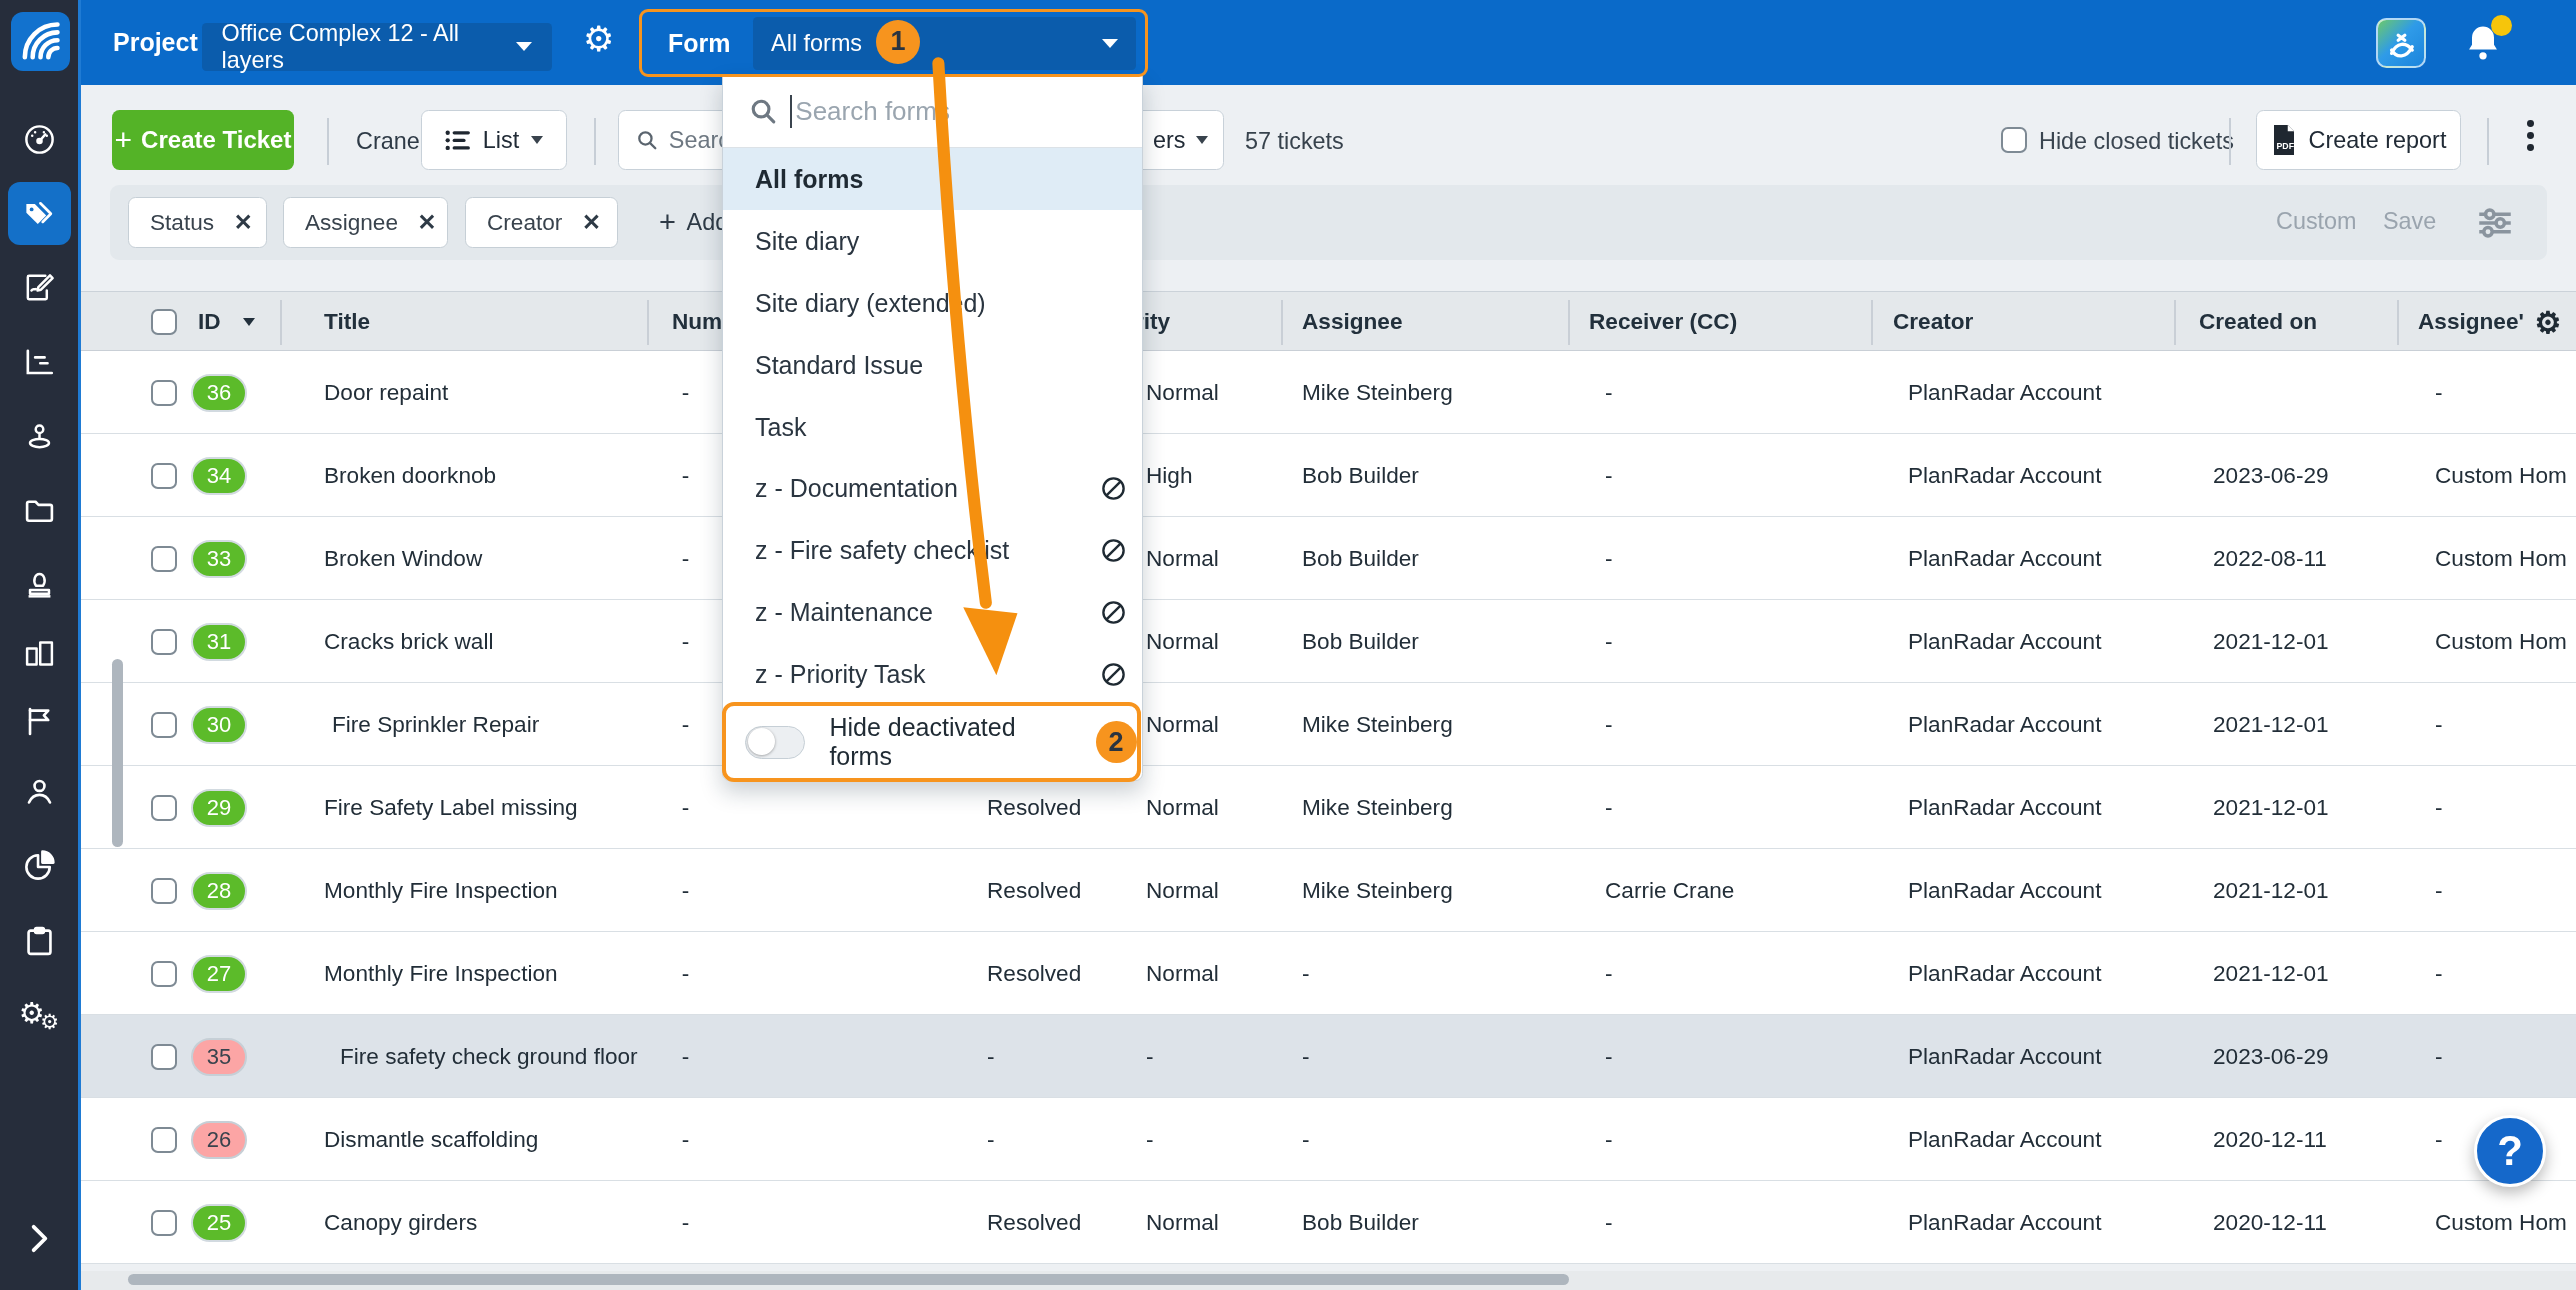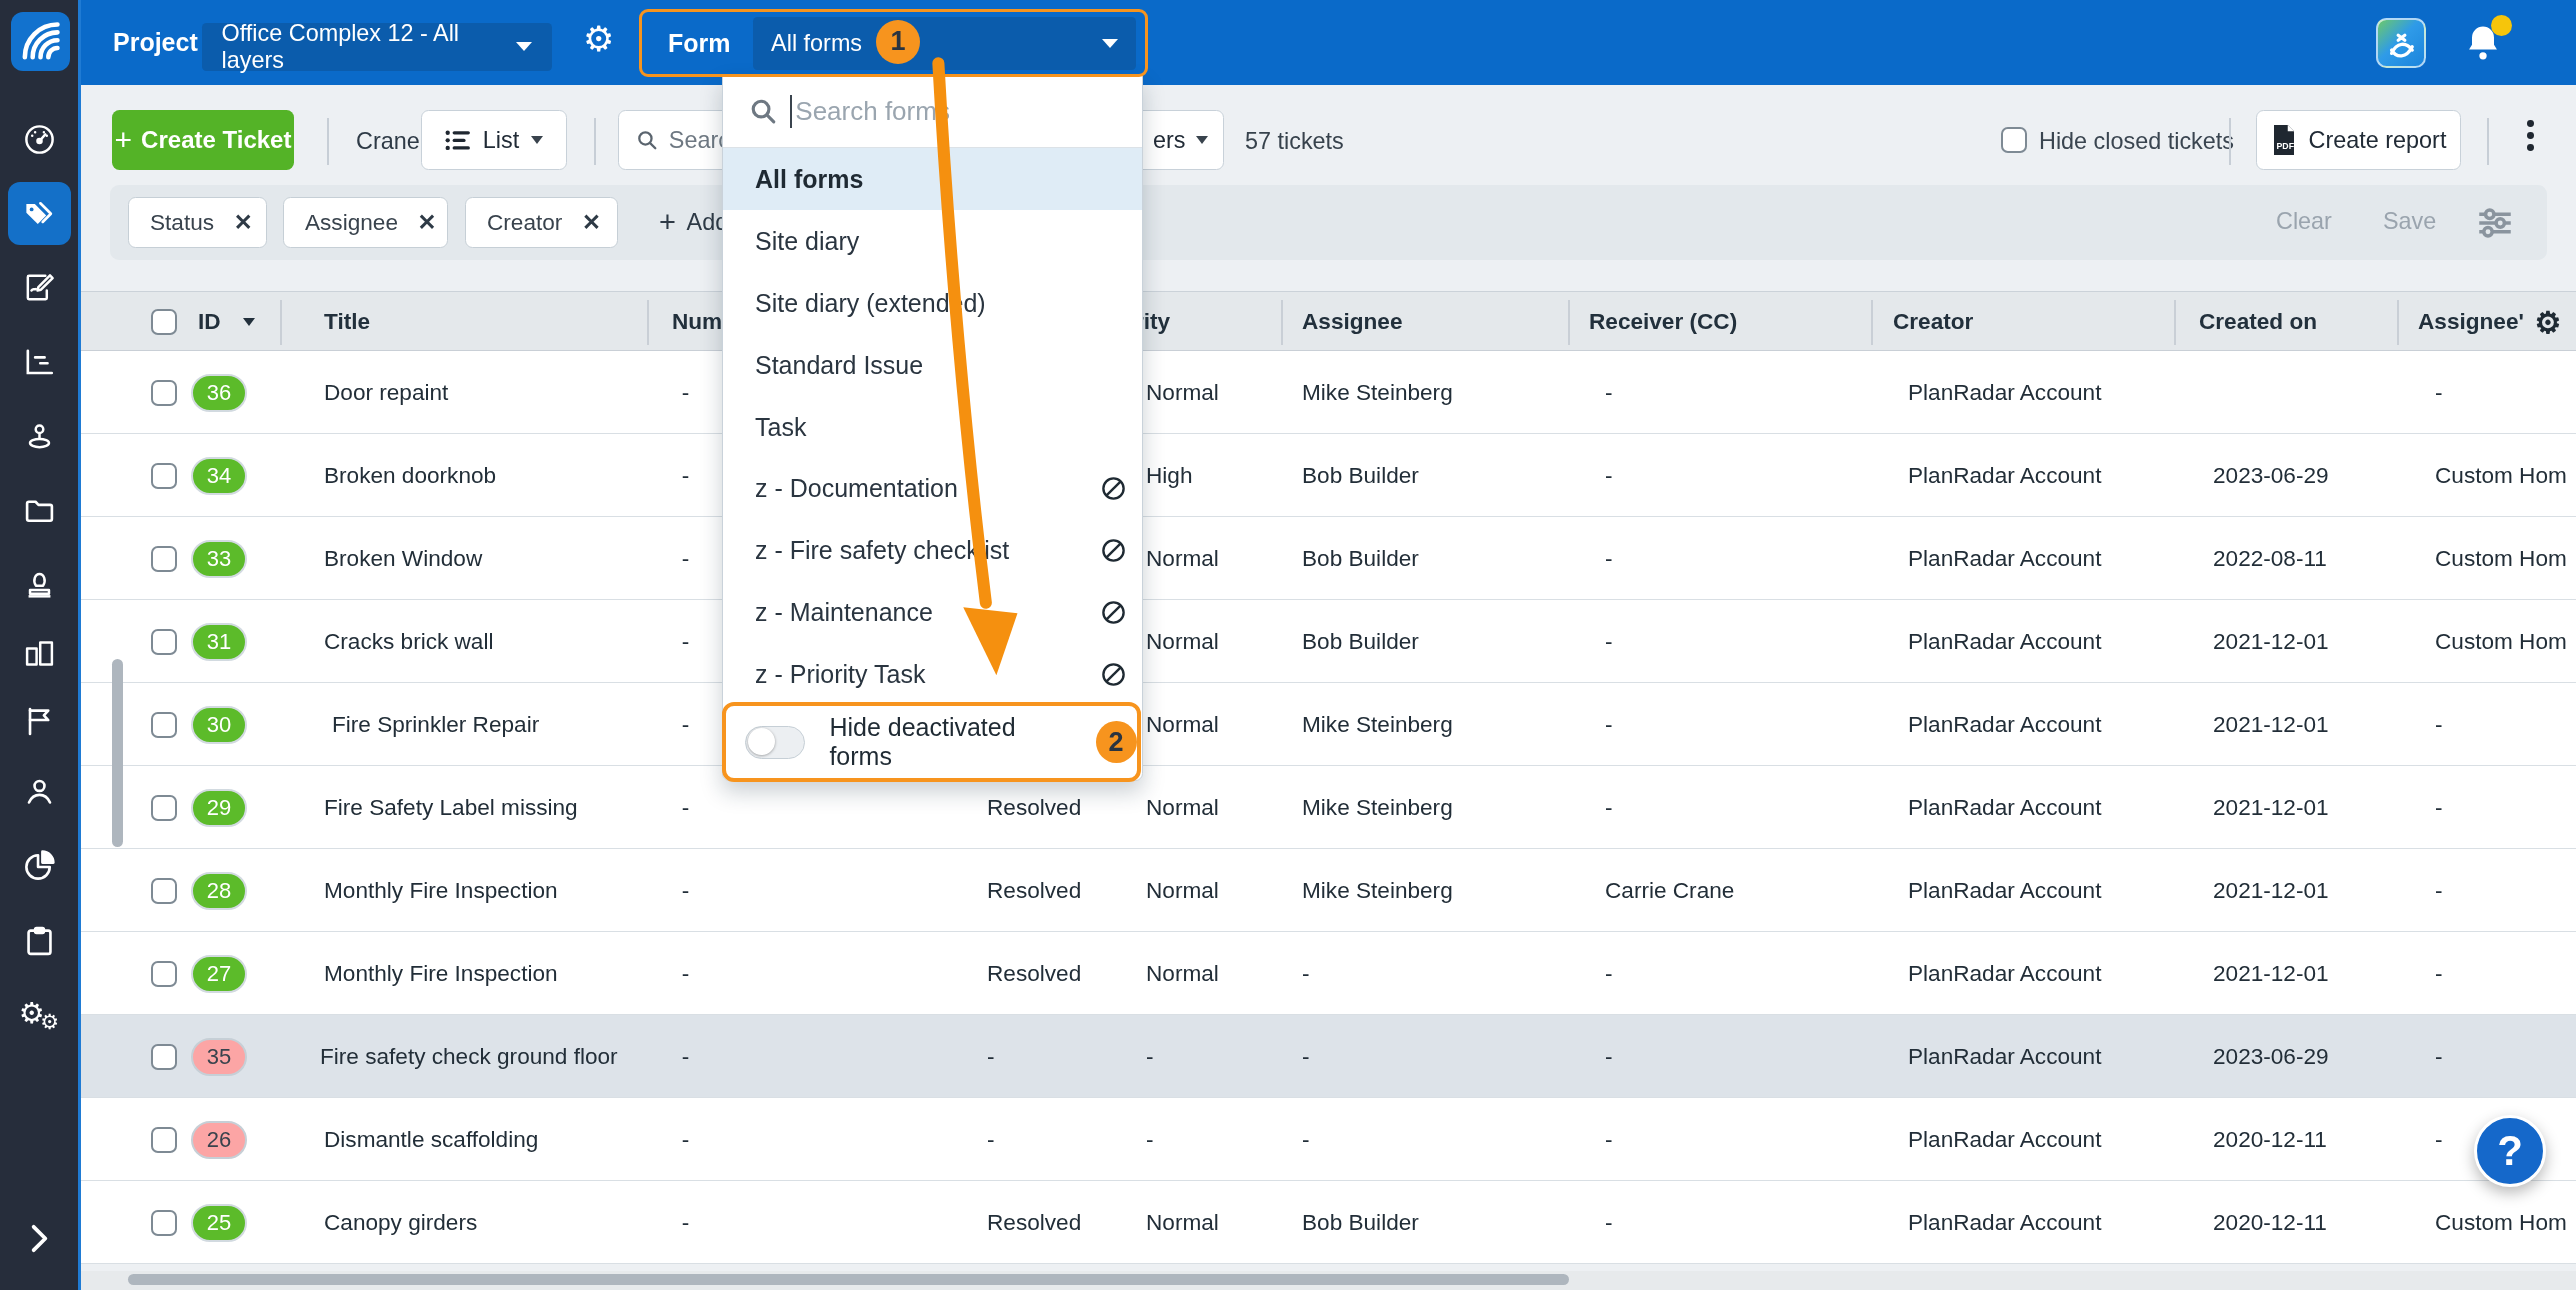--- a/index.html
+++ b/index.html
@@ -284,21 +284,21 @@
         <span class="x">✕</span>
     </div>
     <div class="chip" style="left:355px;width:153px;">
       <span>Creator</span>
         <span class="x">✕</span>
     </div>
     <div class="abs" style="left:549px;top:21px;font-size:23.4px;color:#2E3A46;display:flex;gap:10.6px;align-items:center;">
       <span style="font-size:29px;">+</span>
       <span>Add...</span>
     </div>
-    <span class="abs gray-link" style="left:2166px;top:23.4px;">Clear</span>
+    <span class="abs gray-link" style="left:2166px;top:23.4px;">Custom</span>
     <span class="abs gray-link" style="left:2273px;top:23.4px;">Save</span>
     <svg class="abs" style="left:2364px;top:16.6px;" width="42" height="42" viewBox="0 0 24 24">
       <g stroke="#8A949E" stroke-width="2" fill="#E3E8EC">
         <path d="M3 7h18M3 12h18M3 17h18"></path>
         <circle cx="9" cy="7" r="2.4"></circle>
           <circle cx="15" cy="12" r="2.4"></circle>
           <circle cx="8" cy="17" r="2.4"></circle>
       </g>
     </svg>
   </div>
@@ -465,21 +465,21 @@
       <div class="cell c-receiver" style="left:1605px;width:211px;">-</div>
       <div class="cell c-creator" style="left:1908px;width:249px;">PlanRadar Account</div>
       <div class="cell c-created" style="left:2213px;width:173px;">2021-12-01</div>
       <div class="cell c-company" style="left:2435px;width:141px;overflow:hidden;white-space:nowrap;">-</div>
     </div>
       <div class="row hl">
       <div class="abs checkbox" style="left:151px;top:29px;"></div>
       <div class="cell" style="left:191px;">
           <span class="badge plain">35</span>
         </div>
-      <div class="cell c-title" style="left:320px;width:317px;text-align:right;">Fire safety check ground floor</div>
+      <div class="cell c-title" style="left:340px;width:317px;text-align:right;">Fire safety check ground floor</div>
       <div class="cell c-number" style="left:663px;width:45px;justify-content:center;">-</div>
       <div class="cell c-status" style="left:987px;width:136px;">-</div>
       <div class="cell c-priority" style="left:1146px;width:128px;">-</div>
       <div class="cell c-assignee" style="left:1302px;width:241px;">-</div>
       <div class="cell c-receiver" style="left:1605px;width:211px;">-</div>
       <div class="cell c-creator" style="left:1908px;width:249px;">PlanRadar Account</div>
       <div class="cell c-created" style="left:2213px;width:173px;">2023-06-29</div>
       <div class="cell c-company" style="left:2435px;width:141px;overflow:hidden;white-space:nowrap;">-</div>
     </div>
       <div class="row">

